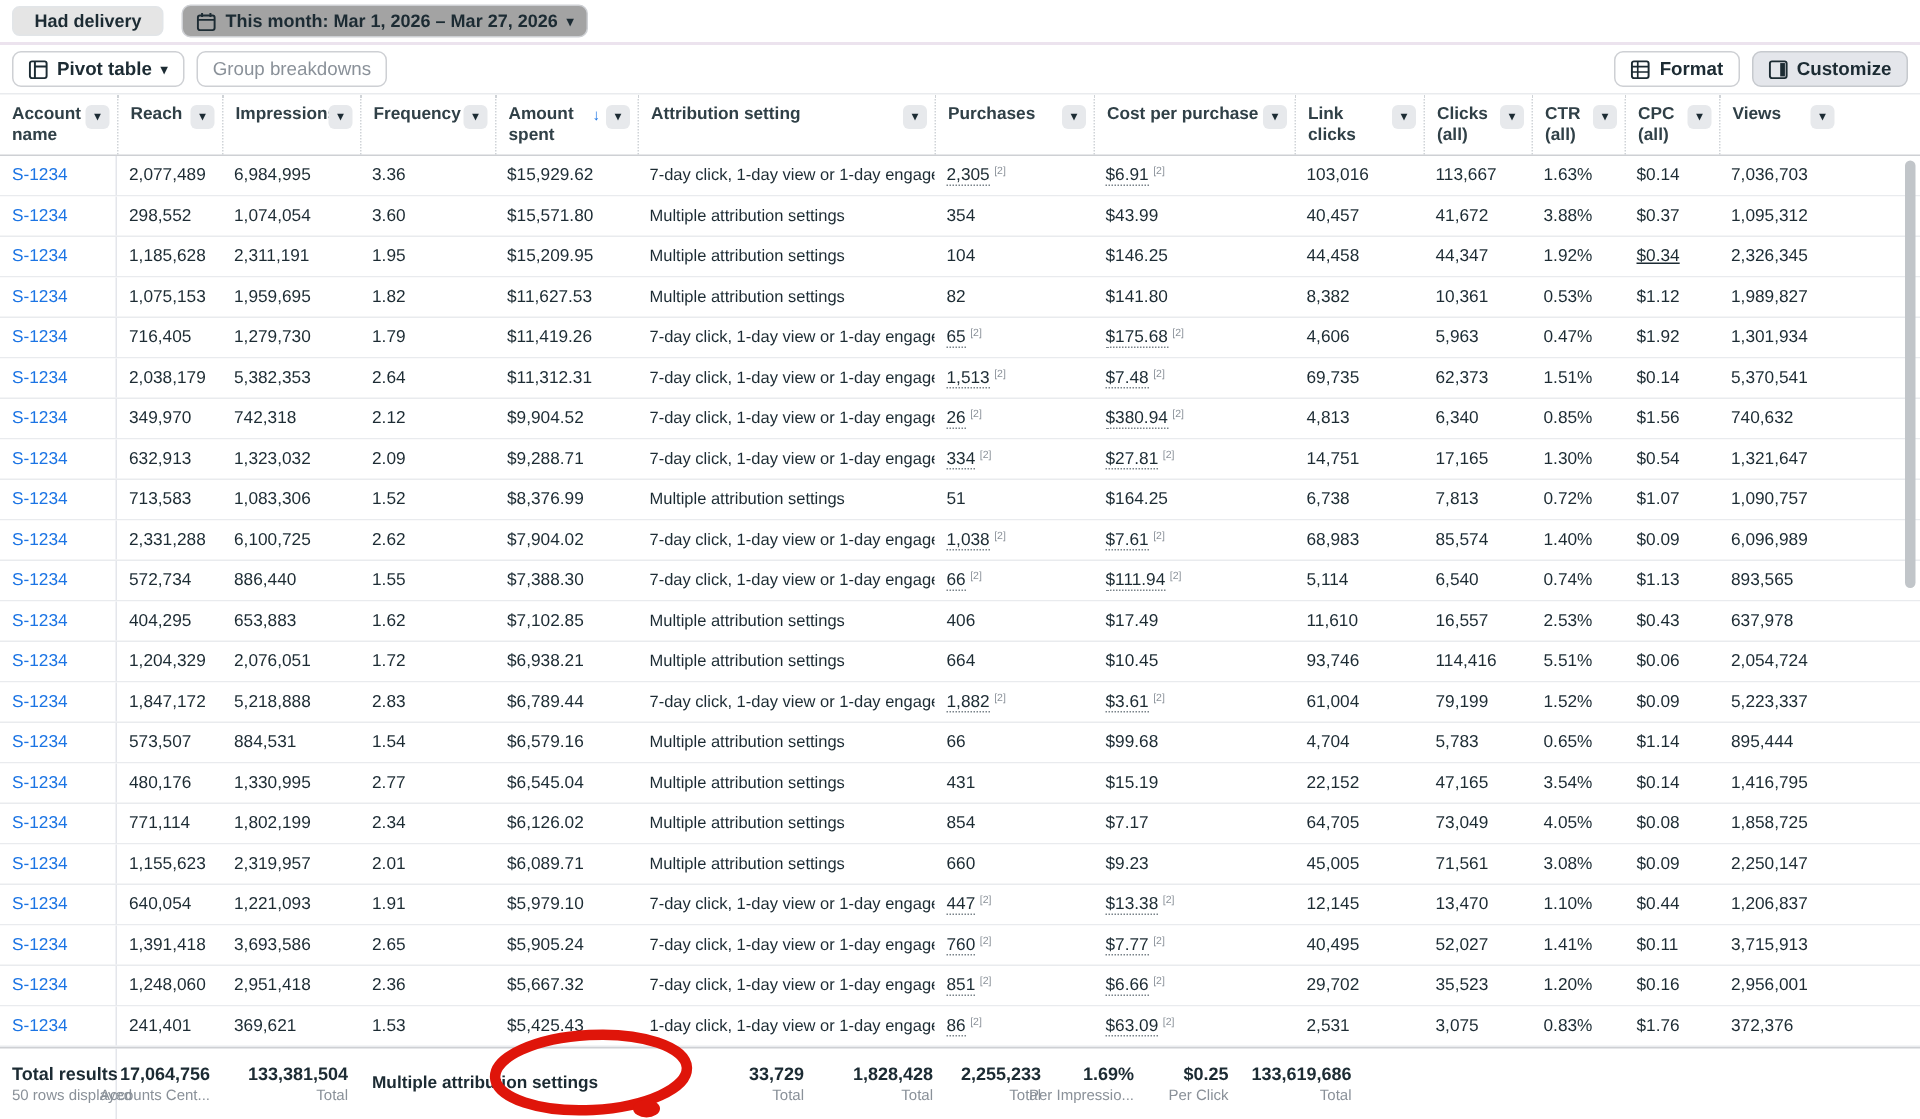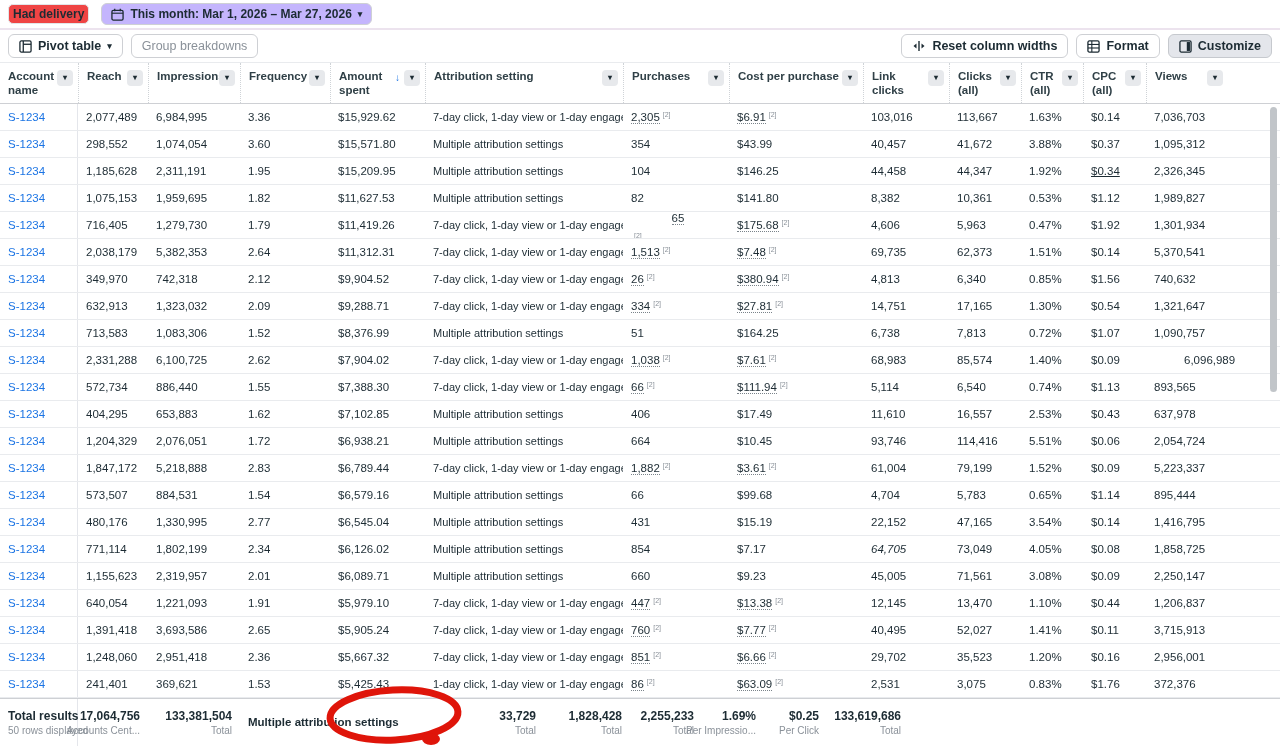--- a/index.html
+++ b/index.html
@@ -11,32 +11,32 @@
     position: relative;
   }
   .app { width: 1280px; height: 746px; position: relative; background:#fff; }
 
   
   .filter-bar {
     height: 28px; display: flex; align-items: center; padding: 0 8px;
     background: #fff;
   }
   .chip {
-    background: #ef4444; border: 1px solid #e2e5e8; border-radius: 5px;
+    background: #e5e5e5; border: 1px solid #e2e5e8; border-radius: 5px;
     font-size: 12px; font-weight: 700; color: #1c2b33;
-    padding: 2px 4px; margin-right: 12px; white-space: nowrap; cursor: default;
+    padding: 2px 14px; margin-right: 12px; white-space: nowrap; cursor: default;
   }
   .search-input {
     border: none; outline: none; flex: 1 1 auto; font-size: 12px;
     font-family: "Liberation Sans", sans-serif; color: #1c2b33; background: transparent;
   }
   .search-input::placeholder { color: #8a9199; }
   .date-btn {
     display: flex; align-items: center; gap: 6px;
-    background: #c4b5fd; border: 1px solid #ced0d4; border-radius: 6px;
+    background: #a3a3a3; border: 1px solid #ced0d4; border-radius: 6px;
     height: 22px; padding: 0 9px; font-size: 12px; font-weight: 700; color: #1c2b33;
     font-family: "Liberation Sans", sans-serif; cursor: pointer; white-space: nowrap;
   }
   .lavender-divider { height: 2px; background: #ece3ee; }
 
   
   .toolbar {
     height: 32px; display: flex; align-items: center; padding: 0 8px;
     justify-content: space-between; background: #fff;
   }
@@ -134,28 +134,20 @@
           <rect x="1" y="1" width="12" height="12" rx="1.5" fill="none" stroke="#1c2b33" stroke-width="1.4"></rect>
           <line x1="4.6" y1="1" x2="4.6" y2="13" stroke="#1c2b33" stroke-width="1.4"></line>
           <line x1="4.6" y1="4.6" x2="13" y2="4.6" stroke="#1c2b33" stroke-width="1.4"></line>
         </svg>
         <span>Pivot table</span>
         <span class="caret-glyph">▾</span>
       </button>
       <button class="btn disabled">Group breakdowns</button>
     </div>
     <div class="tb-group">
-      <button class="btn">
-        <svg class="icon-svg" width="14" height="12" viewBox="0 0 14 12">
-          <line x1="7" y1="1" x2="7" y2="11" stroke="#1c2b33" stroke-width="1.4"></line>
-          <path d="M1.5 6 L4.5 3.6 V8.4 Z" fill="#1c2b33"></path>
-          <path d="M12.5 6 L9.5 3.6 V8.4 Z" fill="#1c2b33"></path>
-        </svg>
-        <span>Reset column widths</span>
-      </button>
       <button class="btn">
         <svg class="icon-svg" width="13" height="13" viewBox="0 0 14 14">
           <rect x="1" y="1" width="12" height="12" rx="1.5" fill="none" stroke="#1c2b33" stroke-width="1.4"></rect>
           <line x1="1" y1="4.8" x2="13" y2="4.8" stroke="#1c2b33" stroke-width="1.2"></line>
           <line x1="1" y1="8.6" x2="13" y2="8.6" stroke="#1c2b33" stroke-width="1.2"></line>
           <line x1="5.2" y1="1" x2="5.2" y2="13" stroke="#1c2b33" stroke-width="1.2"></line>
         </svg>
         <span>Format</span>
       </button>
       <button class="btn selected">
@@ -261,21 +253,21 @@
         </div>
         <div class="tr">
           <div class="td col-account" style="width: 78px;">
             <span class="acct-link">S-1234</span>
           </div>
           <div class="td col-reach" style="width: 70px;">716,405</div>
           <div class="td col-impressions" style="width: 92px;">1,279,730</div>
           <div class="td col-frequency" style="width: 90px;">1.79</div>
           <div class="td col-amount_spent" style="width: 95px;">$11,419.26</div>
           <div class="td col-attribution" style="width: 198px;">7-day click, 1-day view or 1-day engagement</div>
-          <div class="td col-purchases" style="width: 106px; flex-direction: column;">
+          <div class="td col-purchases" style="width: 106px;">
             <span class="multi-val">65</span>
             <span class="multi-note">[2]</span>
           </div>
           <div class="td col-cost_per_purchase" style="width: 134px;">
             <span class="multi-val">$175.68</span>
             <span class="multi-note">[2]</span>
           </div>
           <div class="td col-link_clicks" style="width: 86px;">4,606</div>
           <div class="td col-clicks_all" style="width: 72px;">5,963</div>
           <div class="td col-ctr_all" style="width: 62px;">0.47%</div>
@@ -382,21 +374,21 @@
             <span class="multi-note">[2]</span>
           </div>
           <div class="td col-cost_per_purchase" style="width: 134px;">
             <span class="multi-val">$7.61</span>
             <span class="multi-note">[2]</span>
           </div>
           <div class="td col-link_clicks" style="width: 86px;">68,983</div>
           <div class="td col-clicks_all" style="width: 72px;">85,574</div>
           <div class="td col-ctr_all" style="width: 62px;">1.40%</div>
           <div class="td col-cpc_all" style="width: 63px;">$0.09</div>
-          <div class="td col-views" style="width: 82px; margin-left: 30px;">6,096,989</div>
+          <div class="td col-views" style="width: 82px;">6,096,989</div>
         </div>
         <div class="tr">
           <div class="td col-account" style="width: 78px;">
             <span class="acct-link">S-1234</span>
           </div>
           <div class="td col-reach" style="width: 70px;">572,734</div>
           <div class="td col-impressions" style="width: 92px;">886,440</div>
           <div class="td col-frequency" style="width: 90px;">1.55</div>
           <div class="td col-amount_spent" style="width: 95px;">$7,388.30</div>
           <div class="td col-attribution" style="width: 198px;">7-day click, 1-day view or 1-day engagement</div>
@@ -509,21 +501,21 @@
           <div class="td col-account" style="width: 78px;">
             <span class="acct-link">S-1234</span>
           </div>
           <div class="td col-reach" style="width: 70px;">771,114</div>
           <div class="td col-impressions" style="width: 92px;">1,802,199</div>
           <div class="td col-frequency" style="width: 90px;">2.34</div>
           <div class="td col-amount_spent" style="width: 95px;">$6,126.02</div>
           <div class="td col-attribution" style="width: 198px;">Multiple attribution settings</div>
           <div class="td col-purchases" style="width: 106px;">854</div>
           <div class="td col-cost_per_purchase" style="width: 134px;">$7.17</div>
-          <div class="td col-link_clicks" style="width: 86px; font-style: italic;">64,705</div>
+          <div class="td col-link_clicks" style="width: 86px;">64,705</div>
           <div class="td col-clicks_all" style="width: 72px;">73,049</div>
           <div class="td col-ctr_all" style="width: 62px;">4.05%</div>
           <div class="td col-cpc_all" style="width: 63px;">$0.08</div>
           <div class="td col-views" style="width: 82px;">1,858,725</div>
         </div>
         <div class="tr">
           <div class="td col-account" style="width: 78px;">
             <span class="acct-link">S-1234</span>
           </div>
           <div class="td col-reach" style="width: 70px;">1,155,623</div>

